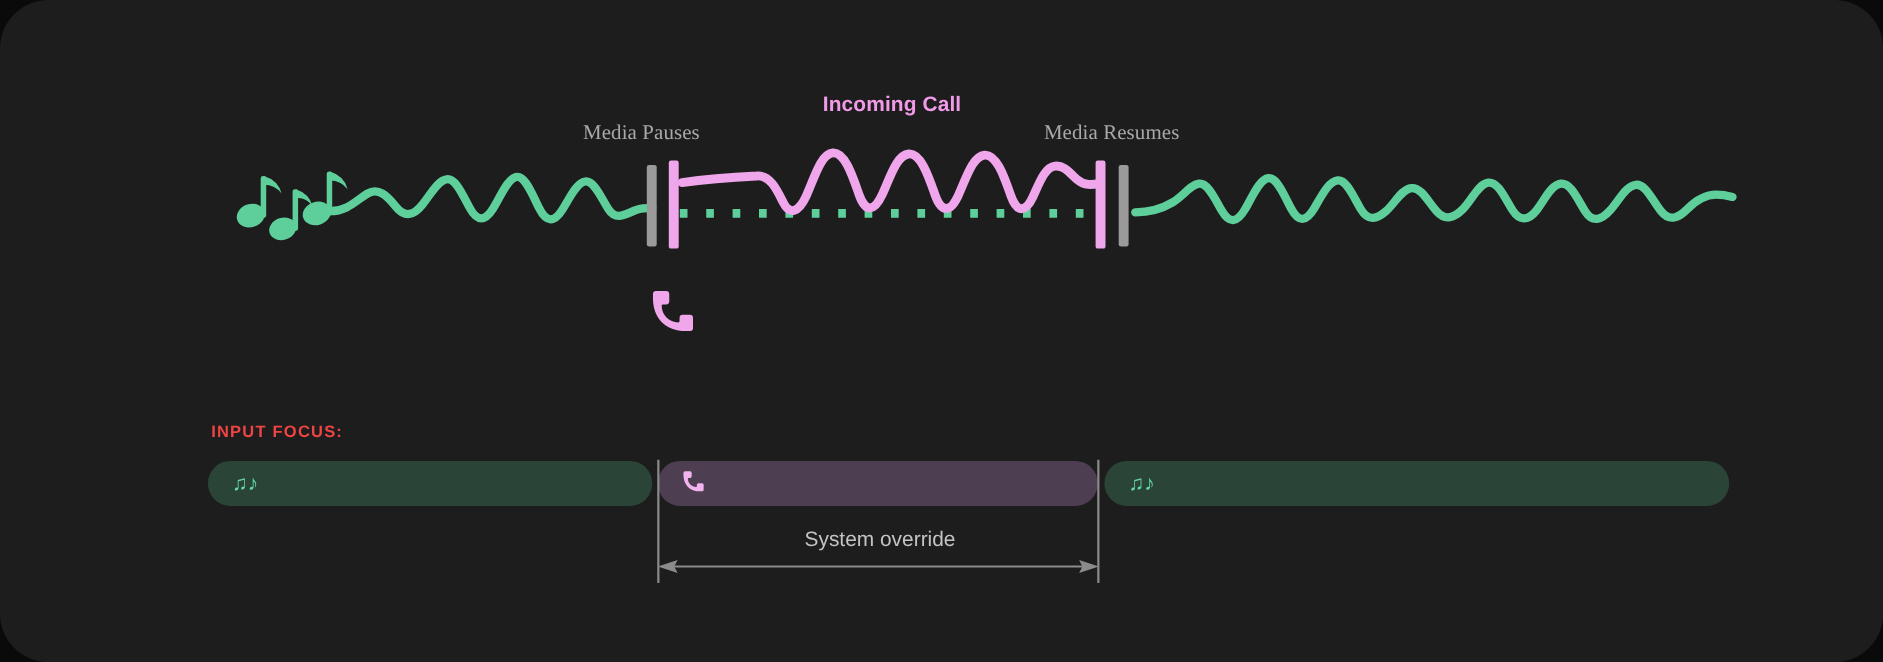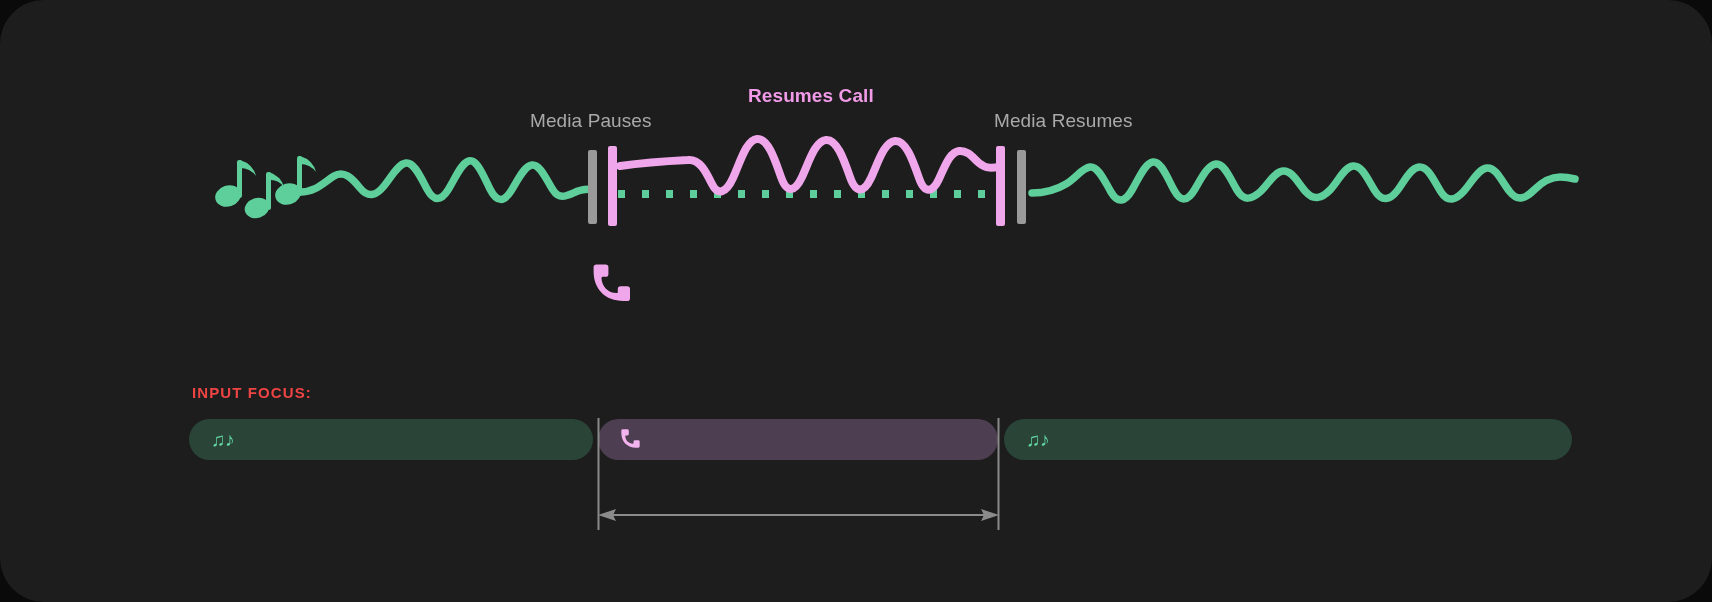--- a/index.html
+++ b/index.html
@@ -22,26 +22,26 @@
     overflow: hidden;
   }
 
   
   .tl-label {
     position: absolute;
     white-space: nowrap;
     font-size: 19px;
     letter-spacing: .1px;
   }
-  .tl-label.muted { color: #a9a9a9; font-weight: 400; }
+  .tl-label.muted { color: #a9a9a9; font-weight: 400; font-family: Liberation Serif, serif; }
   .tl-label.accent { color: #f09ae8; font-weight: 600; }
 
   #lbl-media-pauses  { left: 530px;  top: 110px; }
   #lbl-incoming-call { left: 748px;  top: 85px;  }
-  #lbl-media-resumes { left: 949px;  top: 110px; margin-left: 45px; }
+  #lbl-media-resumes { left: 949px;  top: 110px; }
 
   
   #wave-svg {
     position: absolute;
     left: 0; top: 0;
     width: 1712px; height: 330px;
     display: block;
   }
 
   
@@ -97,21 +97,21 @@
     left: -56px;
   }
 </style>
 </head>
 <body>
 
 <div id="stage">
 
   <div class="tl-label muted" id="lbl-media-pauses">Media Pauses</div>
 
-  <div class="tl-label accent" id="lbl-incoming-call">Resumes Call</div>
+  <div class="tl-label accent" id="lbl-incoming-call">Incoming Call</div>
 
   <div class="tl-label muted" id="lbl-media-resumes">Media Resumes</div>
 
   <svg id="wave-svg" viewBox="0 0 1712 330">
 
     <g fill="#5ecf9a">
 
       <ellipse cx="228" cy="196" rx="13" ry="10.5" transform="rotate(-18 228 196)"></ellipse>
       <rect x="237" y="160" width="5" height="38" rx="2.2"></rect>
       <path d="M240 160 q13 4 16 16 q-6 -8 -16 -8 z"></path>
@@ -233,14 +233,17 @@
   <svg id="override-svg" viewBox="0 0 1712 202">
 
     <line x1="598.5" y1="18" x2="598.5" y2="130" stroke="#8b8b8b" stroke-width="2"></line>
     <line x1="998.5" y1="18" x2="998.5" y2="130" stroke="#8b8b8b" stroke-width="2"></line>
 
     <line x1="604" y1="115" x2="993" y2="115" stroke="#8b8b8b" stroke-width="2"></line>
     <polygon points="598,115 616,109 613,115 616,121" fill="#8b8b8b"></polygon>
     <polygon points="999,115 981,109 984,115 981,121" fill="#8b8b8b"></polygon>
   </svg>
 
+  <div id="override-label">
+    <span>System override</span>
+  </div>
 
 </div>
 
 </body></html>

